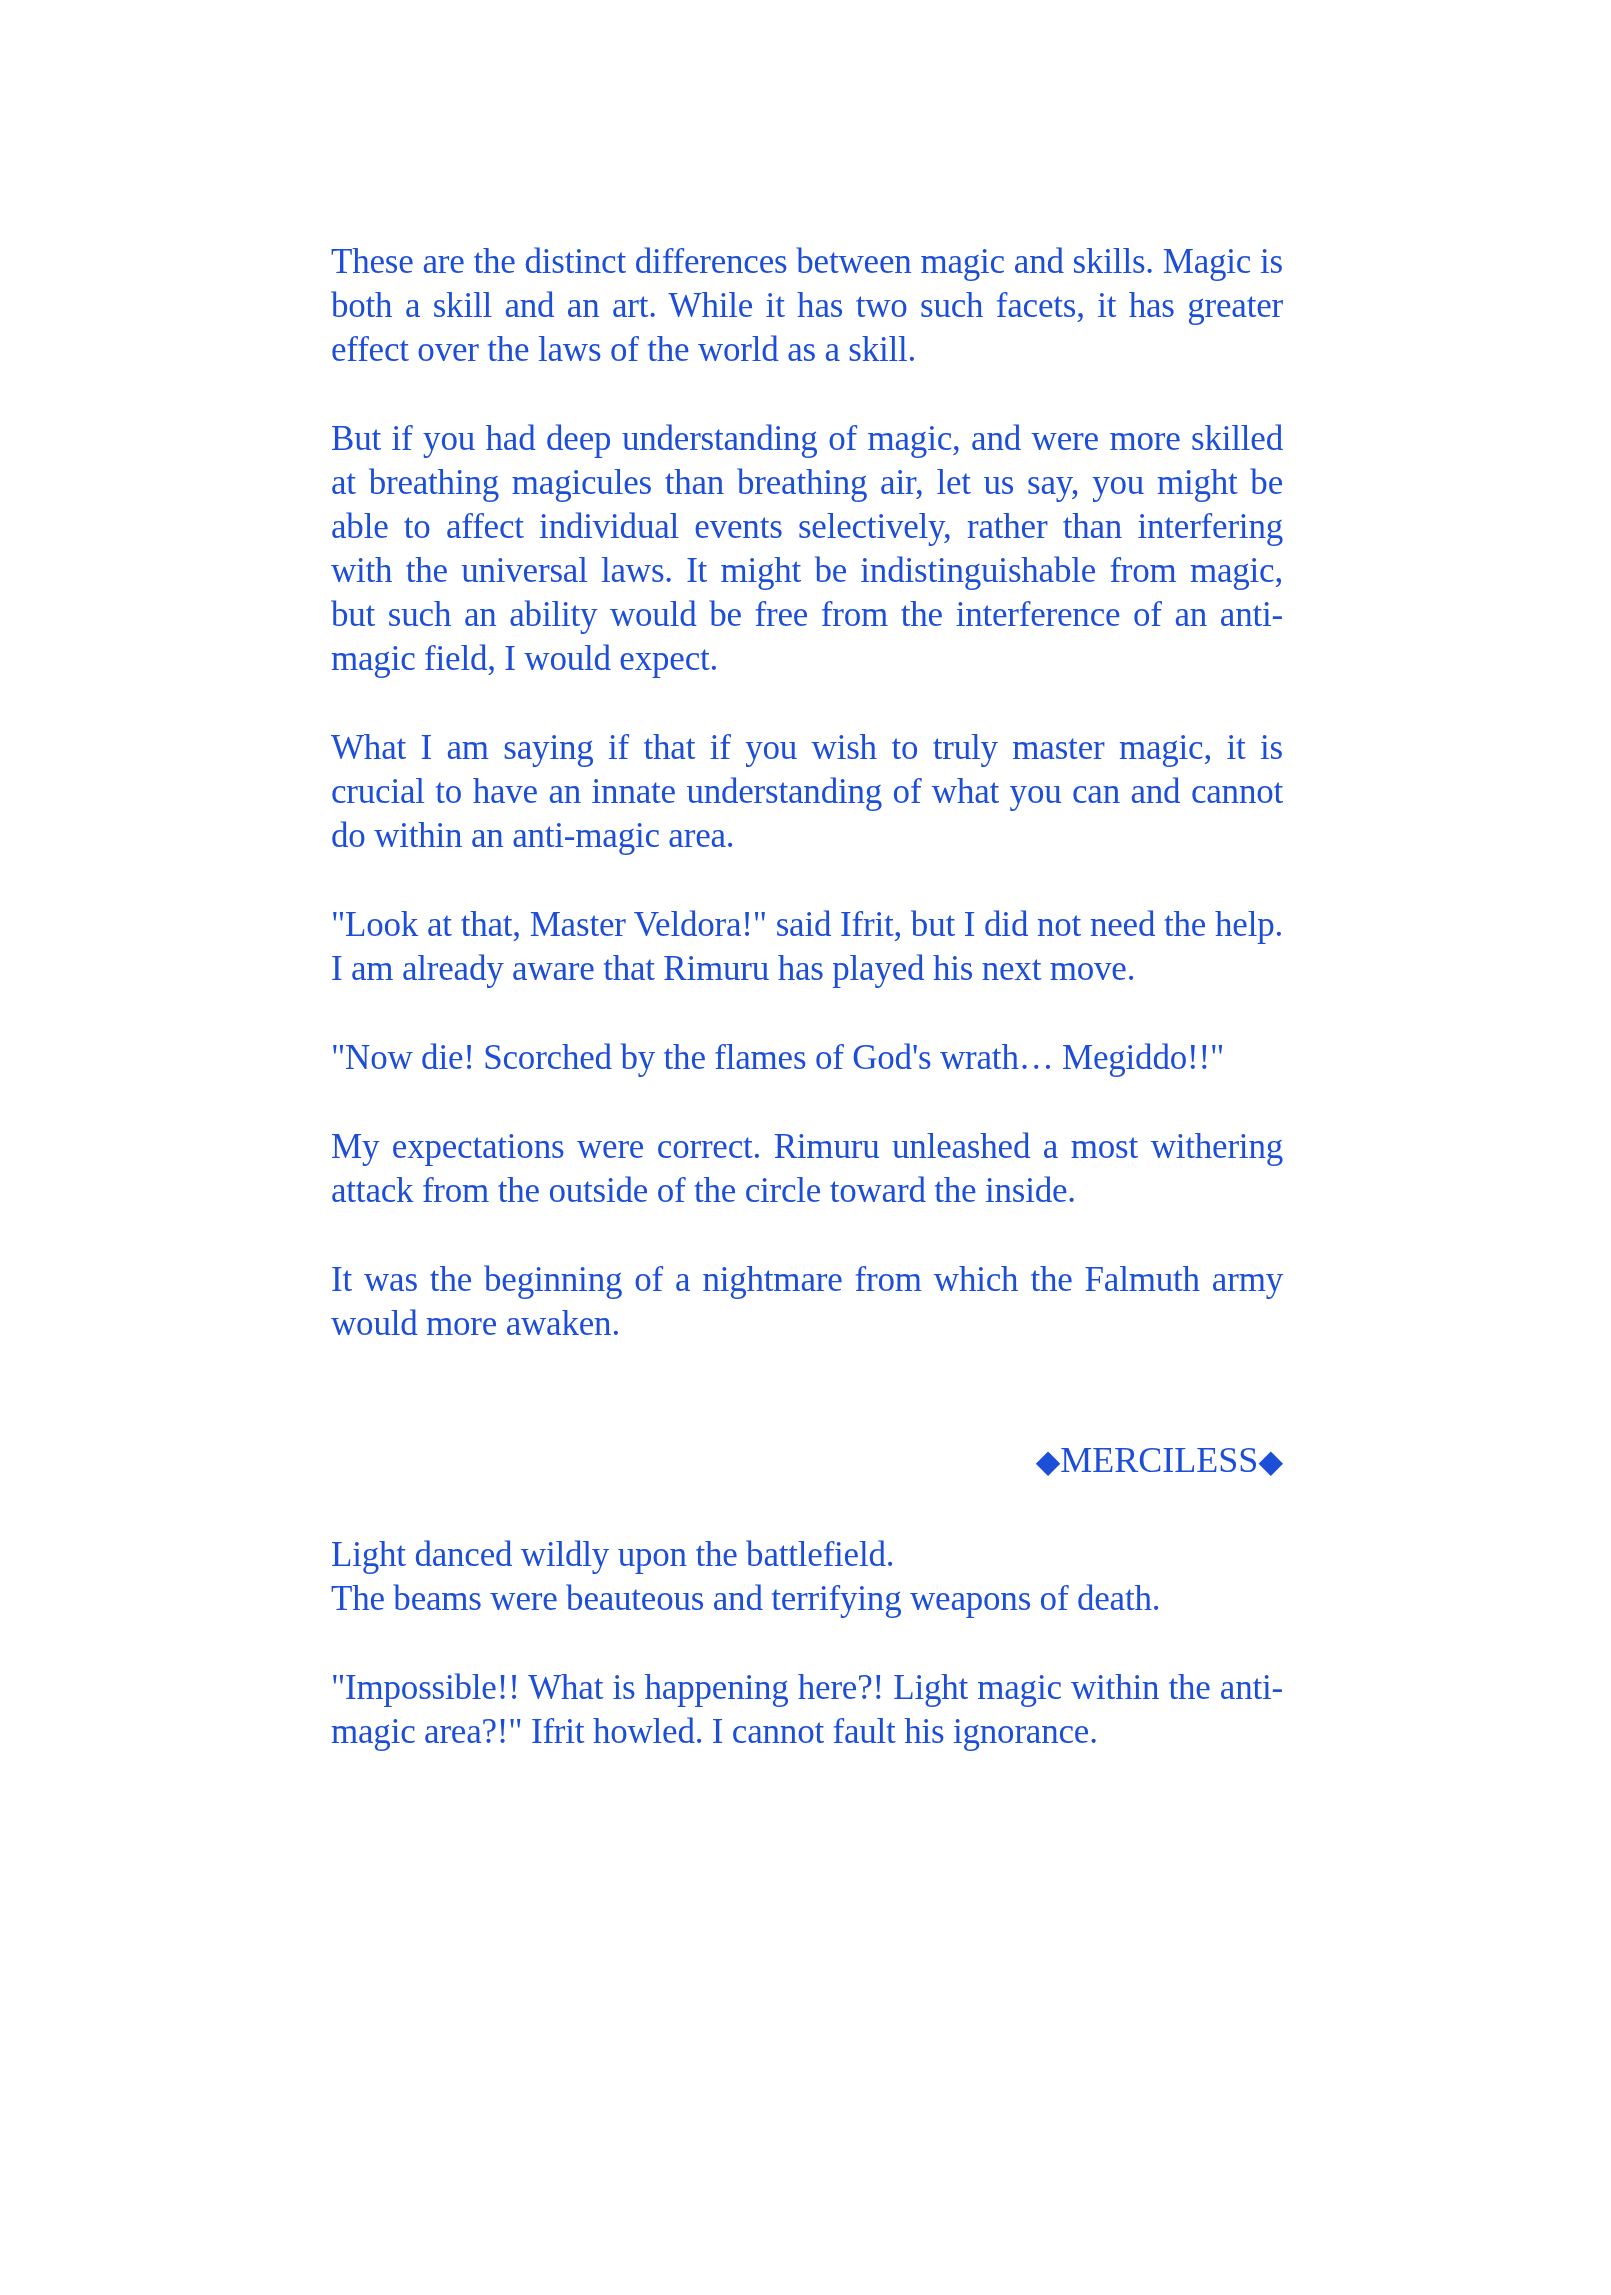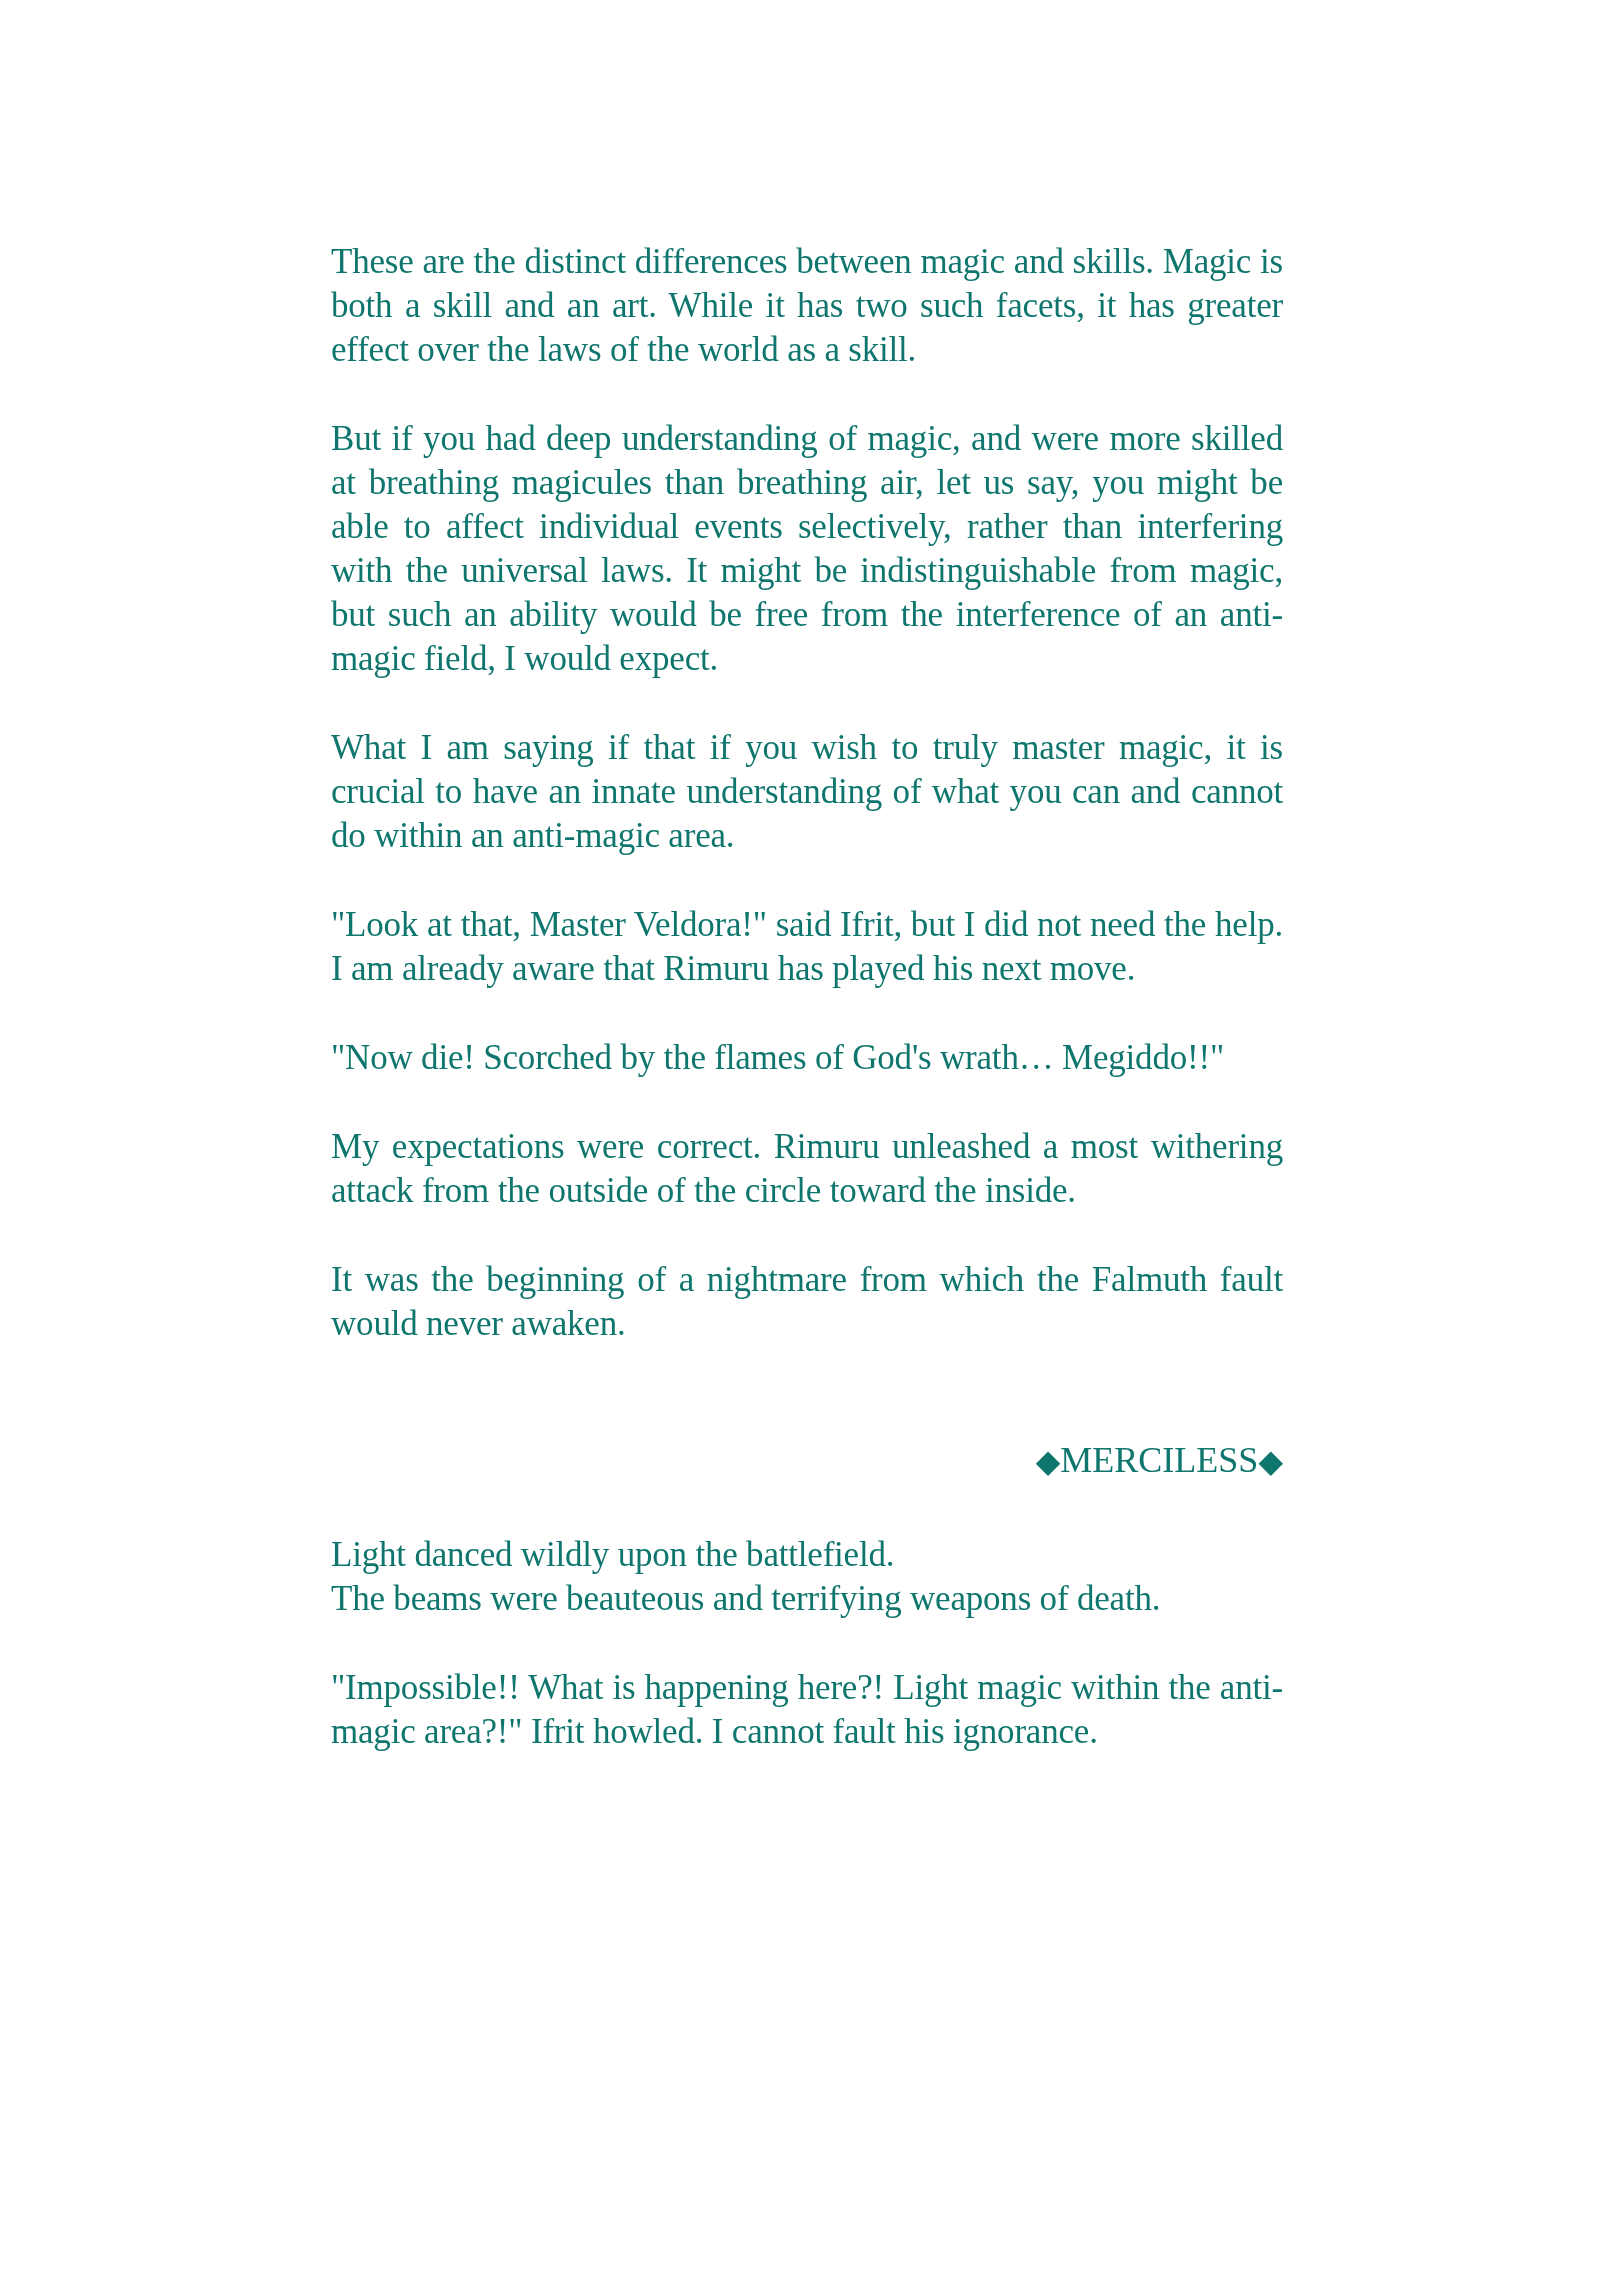--- a/index.html
+++ b/index.html
@@ -7,21 +7,21 @@
     padding: 0;
     background: #ffffff;
   }
   .page {
     position: relative;
     width: 1611px;
     height: 2295px;
     background: #ffffff;
     overflow: hidden;
     font-family: "Liberation Serif", "DejaVu Serif", serif;
-    color: #0f766e;
+    color: #1d4ed8;
   }
   .text-column {
     position: absolute;
     left: 331px;
     top: 240px;
     width: 952px;
   }
   .text-column p {
     margin: 0 0 45px 0;
     font-size: 35px;
@@ -58,21 +58,21 @@
     <p>What I am saying if that if you wish to truly master magic, it is crucial to have an innate understanding of what you can and cannot do within an anti-magic area.</p>
 
 
 
     <p>"Look at that, Master Veldora!" said Ifrit, but I did not need the help. I am already aware that Rimuru has played his next move.</p>
 
     <p>"Now die! Scorched by the flames of God's wrath… Megiddo!!"</p>
 
     <p>My expectations were correct. Rimuru unleashed a most withering attack from the outside of the circle toward the inside.</p>
 
-    <p>It was the beginning of a nightmare from which the Falmuth fault would never awaken.</p>
+    <p>It was the beginning of a nightmare from which the Falmuth army would more awaken.</p>
 
     <h2 class="section-heading"><span class="diamond">◆</span><span>MERCILESS</span><span class="diamond">◆</span></h2>
 
     <p class="stanza">
       <span class="line">Light danced wildly upon the battlefield.</span>
       <span class="line">The beams were beauteous and terrifying weapons of death.</span>
     </p>
 
     <p>"Impossible!! What is happening here?! Light magic within the anti-magic area?!" Ifrit howled. I cannot fault his ignorance.</p>
 

